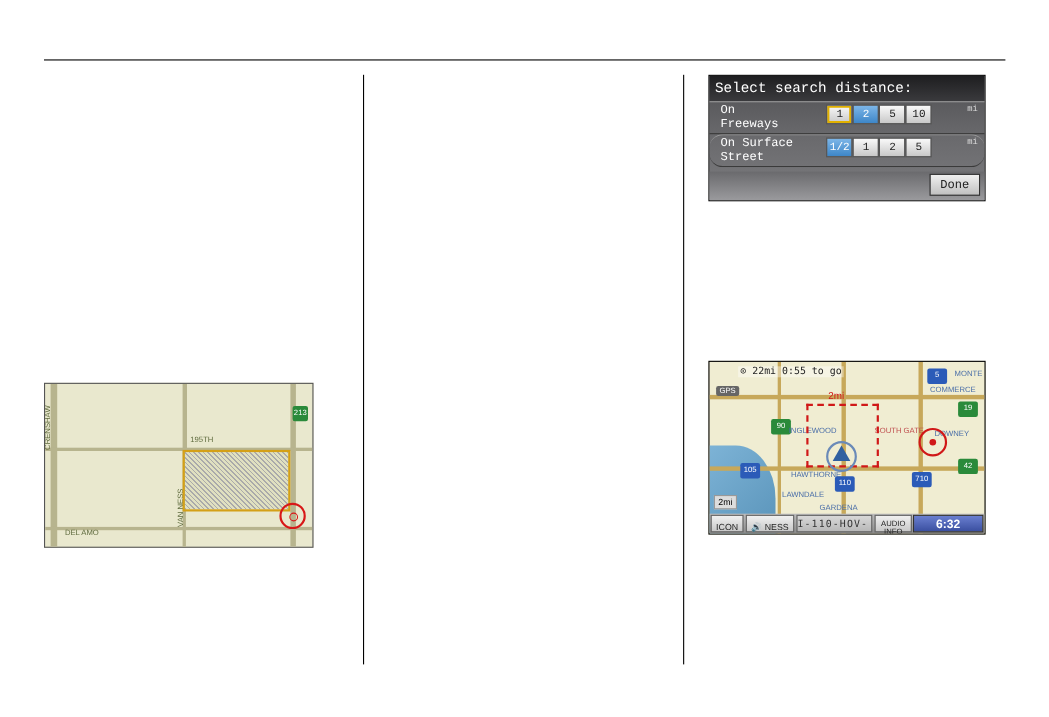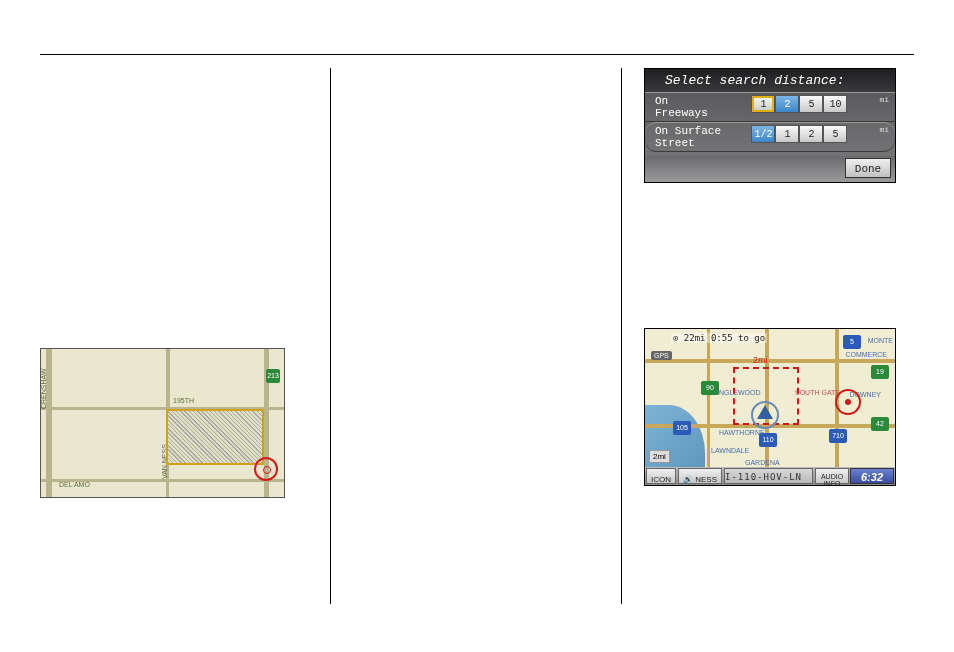--- a/index.html
+++ b/index.html
@@ -91,24 +91,23 @@
   .sd-panel {
     position: relative;
     margin-left: 4px;
     width: 252px;
     border: 1px solid #000;
     background: linear-gradient(#4f4f52,#6a6a6d 50%,#7c7c7f);
     color: #fff;
     font-family: "Courier New", monospace;
   }
   .sd-title {
-    padding: 4px 20px;
+    padding: 4px 5px;
     font-size: 13px;
     background: linear-gradient(#1e1e20,#3a3a3d);
-    font-style: italic;
   }
   .sd-desc {
     padding: 6px 12px 10px 22px;
     font-size: 10px;
     line-height: 1.5;
     color: #e4e4e4;
   }
   .sd-row {
     display: flex;
     align-items: flex-start;
@@ -201,22 +200,22 @@
     background: linear-gradient(#bdbdbd,#8a8a8a);
     display:flex; align-items:center; font-size:8px; color:#222;
   }
   .bb-btn { height:16px; padding:4px 4px; margin:0 1px;
     background:linear-gradient(#f0f0f0,#c8c8c8);
     border:1px solid #666; line-height:14px; cursor:pointer;}
   .bb-road { flex:1; text-align:left; letter-spacing:1px; font-size:9px; color:#333;
     background:linear-gradient(#d8d8d8,#b8b8b8); height:16px; line-height:16px;
     border:1px solid #666; margin:0 1px; font-family: monospace;}
   .bb-clock {
-    width:44px; height:16px; background:linear-gradient(#6a7fd0,#3a4fa0);
-    color:#fff; font-size:11px; font-style:italic; font-weight:bold;
+    width:64px; height:16px; background:linear-gradient(#6a7fd0,#3a4fa0);
+    color:#fff; font-size:11px; font-weight:bold;
     text-align:center; line-height:16px; border:1px solid #333; margin-right:1px;
   }
   .scale-badge {
     position:absolute; left:4px; bottom:22px; font-size:8px; background:#ddd;
     padding:1px 3px; border:1px solid #999;
   }
   .city-lbl { position:absolute; font-size:7px; color:#4a6ea8; }
 </style>
 </head>
 <body>

